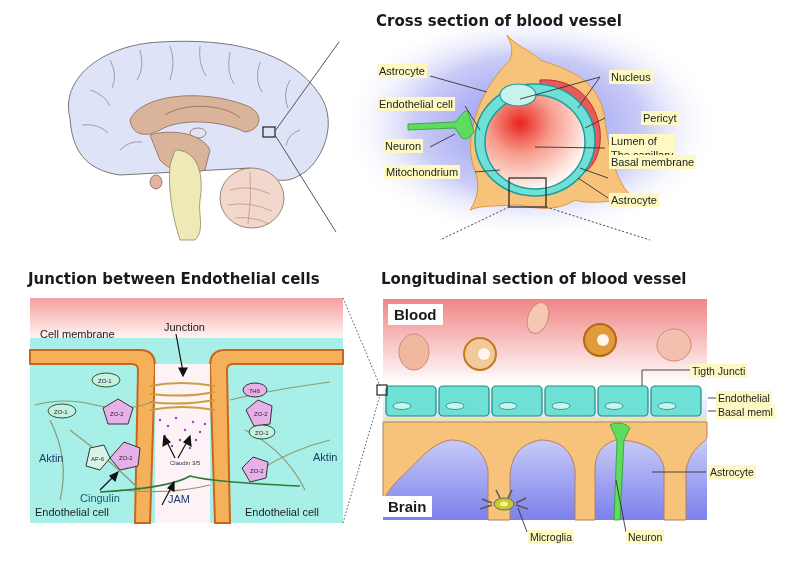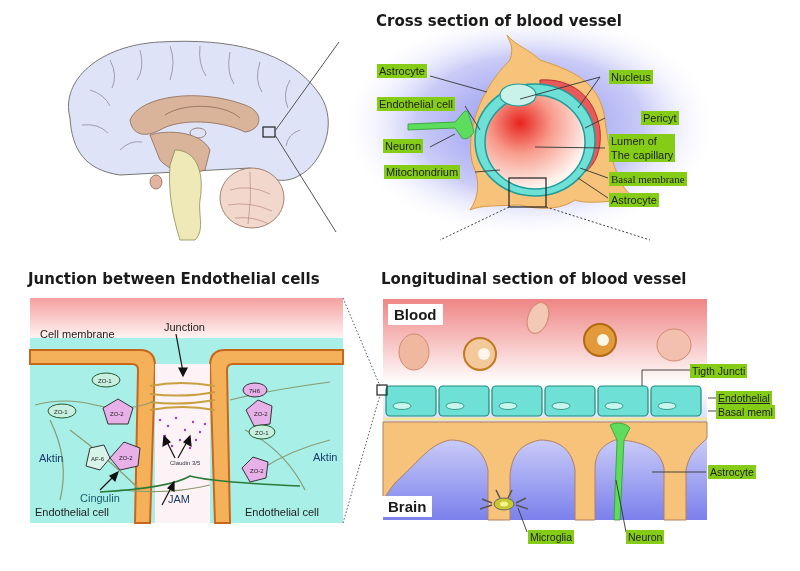--- a/index.html
+++ b/index.html
@@ -1,19 +1,19 @@
 <!DOCTYPE html>
 <html><head>
 <meta charset="utf-8">
 <style>
   html,body{margin:0;padding:0;background:#ffffff;}
   body{width:800px;height:571px;position:relative;overflow:hidden;font-family:"Liberation Sans",sans-serif;}
   svg{position:absolute;left:0;top:0;}
   .title{position:absolute;font-family:"DejaVu Sans",sans-serif;font-weight:bold;color:#1a1a1a;white-space:nowrap;text-align:center;}
-  .lbl{position:absolute;font-family:"Liberation Sans",sans-serif;font-size:11px;color:#222;white-space:nowrap;background:#84cc16;padding:0 2px;line-height:14px;}
+  .lbl{position:absolute;font-family:"Liberation Sans",sans-serif;font-size:11px;color:#222;white-space:nowrap;background:#fef9c3;padding:0 2px;line-height:14px;}
   .lbl.nobg{background:transparent;}
   .lbl.sm{font-size:10.5px;}
   .big{position:absolute;font-family:Liberation Sans, sans-serif;font-weight:bold;font-size:15px;color:#1a1a1a;background:#fff;padding:2px 6px;}
 </style>
 </head>
 <body>
 
 <svg width="800" height="571" viewBox="0 0 800 571">
   <defs>
     <radialGradient id="xsGlow" cx="0.5" cy="0.5" r="0.5">
@@ -228,21 +228,21 @@
 <div class="lbl" style="left:377px;top:64px;">Astrocyte</div>
 <div class="lbl" style="left:377px;top:97px;">Endothelial cell</div>
 <div class="lbl" style="left:383px;top:139px;">Neuron</div>
 <div class="lbl" style="left:384px;top:165px;">Mitochondrium</div>
 <div class="lbl" style="left:609px;top:70px;">Nucleus</div>
 <div class="lbl" style="left:609px;top:111px;margin-left:32px;">Pericyt</div>
 <div class="lbl" style="left:609px;top:134px;">
   <div>Lumen of</div>
   <div>The capillary</div>
 </div>
-<div class="lbl" style="left:609px;top:172px;font-family:Liberation Serif, serif;">Basal membrane</div>
+<div class="lbl" style="left:609px;top:155px;">Basal membrane</div>
 <div class="lbl" style="left:609px;top:193px;">Astrocyte</div>
 
 <div class="lbl nobg" style="left:38px;top:327px;">Cell membrane</div>
 <div class="lbl nobg" style="left:162px;top:320px;">Junction</div>
 <div class="lbl nobg" style="left:37px;top:451px;color:#1a3a6a;">Aktin</div>
 <div class="lbl nobg" style="left:311px;top:450px;color:#1a3a6a;">Aktin</div>
 <div class="lbl nobg" style="left:78px;top:491px;color:#1a5a6a;">Cingulin</div>
 <div class="lbl nobg" style="left:33px;top:505px;">Endothelial cell</div>
 <div class="lbl nobg" style="left:243px;top:505px;">Endothelial cell</div>
 <div class="lbl nobg" style="left:166px;top:492px;font-size:11px;color:#1a3a6a;">JAM</div>
@@ -253,17 +253,17 @@
 <div class="lbl nobg" style="left:89px;top:452px;font-size:6px;">AF-6</div>
 <div class="lbl nobg" style="left:117px;top:451px;font-size:6px;">ZO-2</div>
 <div class="lbl nobg" style="left:247px;top:384px;font-size:6px;">7H6</div>
 <div class="lbl nobg" style="left:252px;top:407px;font-size:6px;">ZO-2</div>
 <div class="lbl nobg" style="left:253px;top:426px;font-size:6px;">ZO-1</div>
 <div class="lbl nobg" style="left:248px;top:464px;font-size:6px;">ZO-2</div>
 
 <div class="big" style="left:388px;top:304px;">Blood</div>
 <div class="big" style="left:382px;top:496px;">Brain</div>
 <div class="lbl sm" style="left:690px;top:364px;">Tigth Juncti</div>
-<div class="lbl sm" style="left:716px;top:391px;text-decoration:underline;">Endothelial</div>
+<div class="lbl sm" style="left:716px;top:391px;">Endothelial</div>
 <div class="lbl sm" style="left:716px;top:405px;">Basal meml</div>
 <div class="lbl sm" style="left:708px;top:465px;">Astrocyte</div>
 <div class="lbl sm" style="left:528px;top:530px;">Microglia</div>
 <div class="lbl sm" style="left:626px;top:530px;">Neuron</div>
 
 </body></html>

